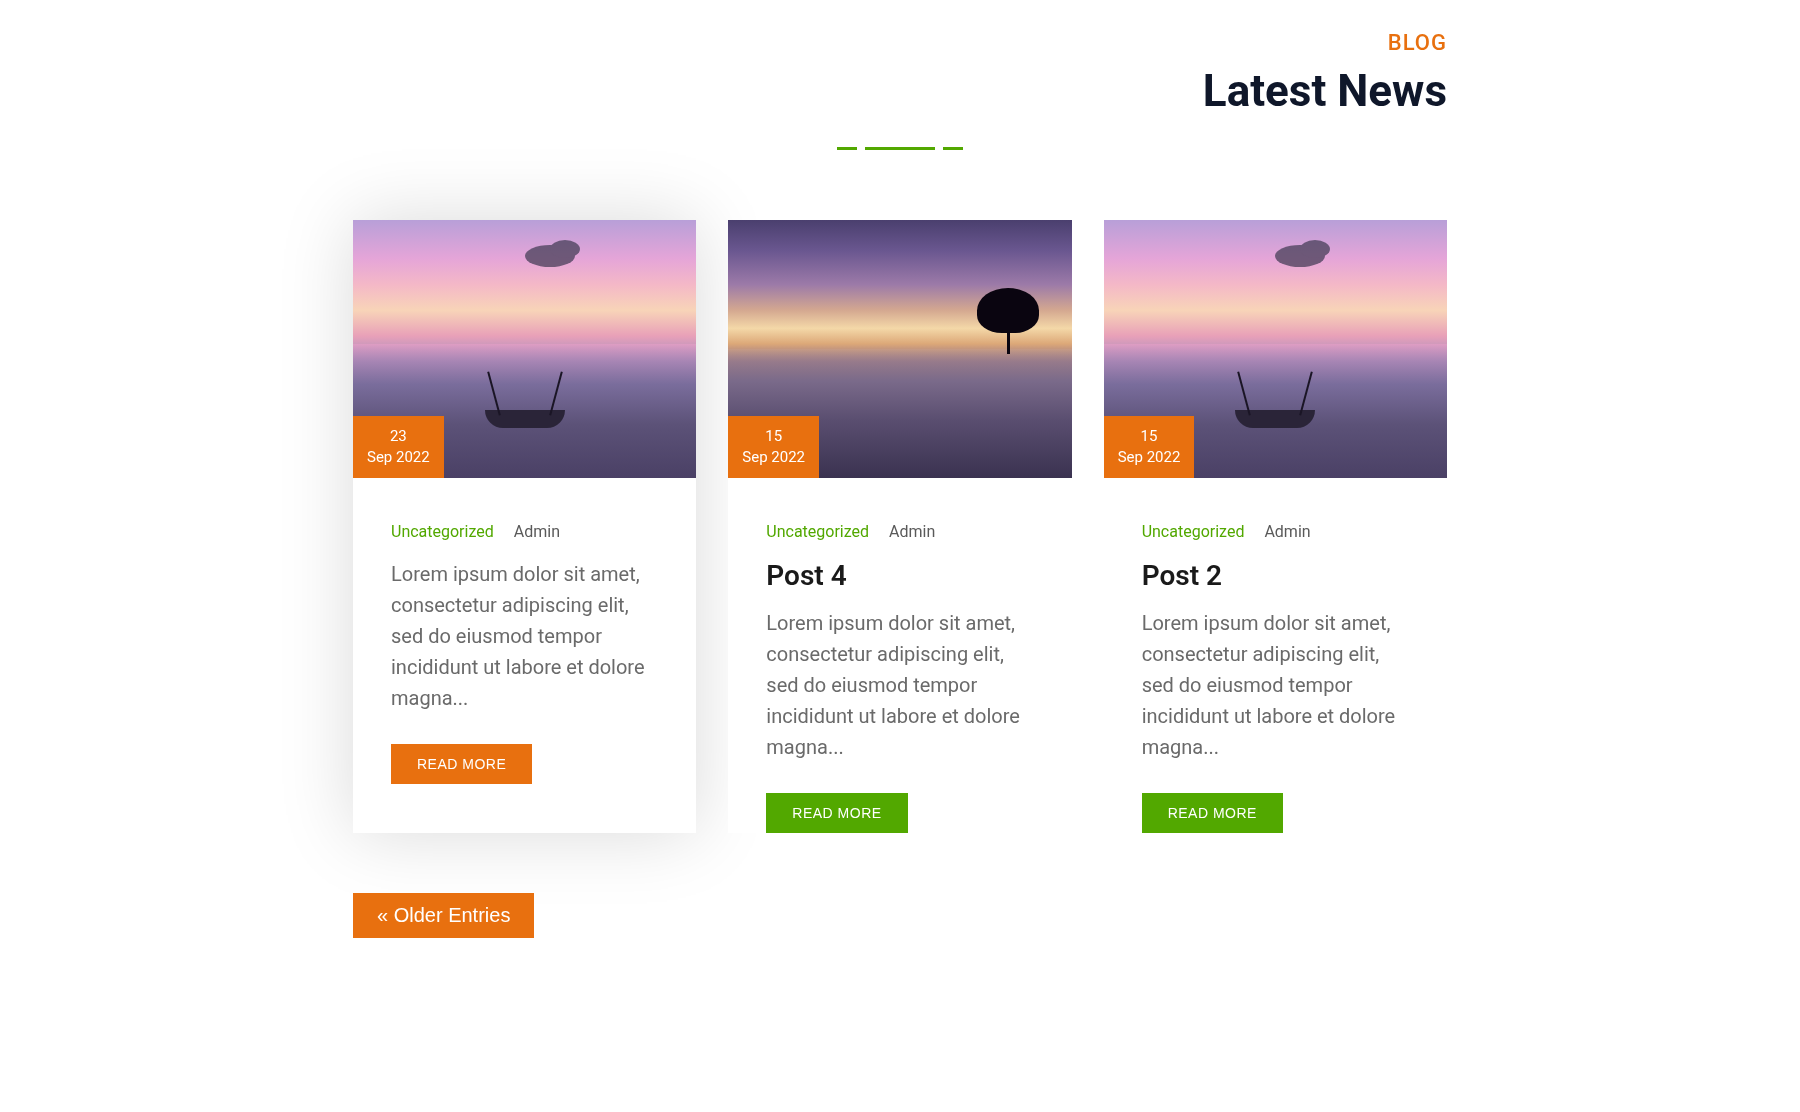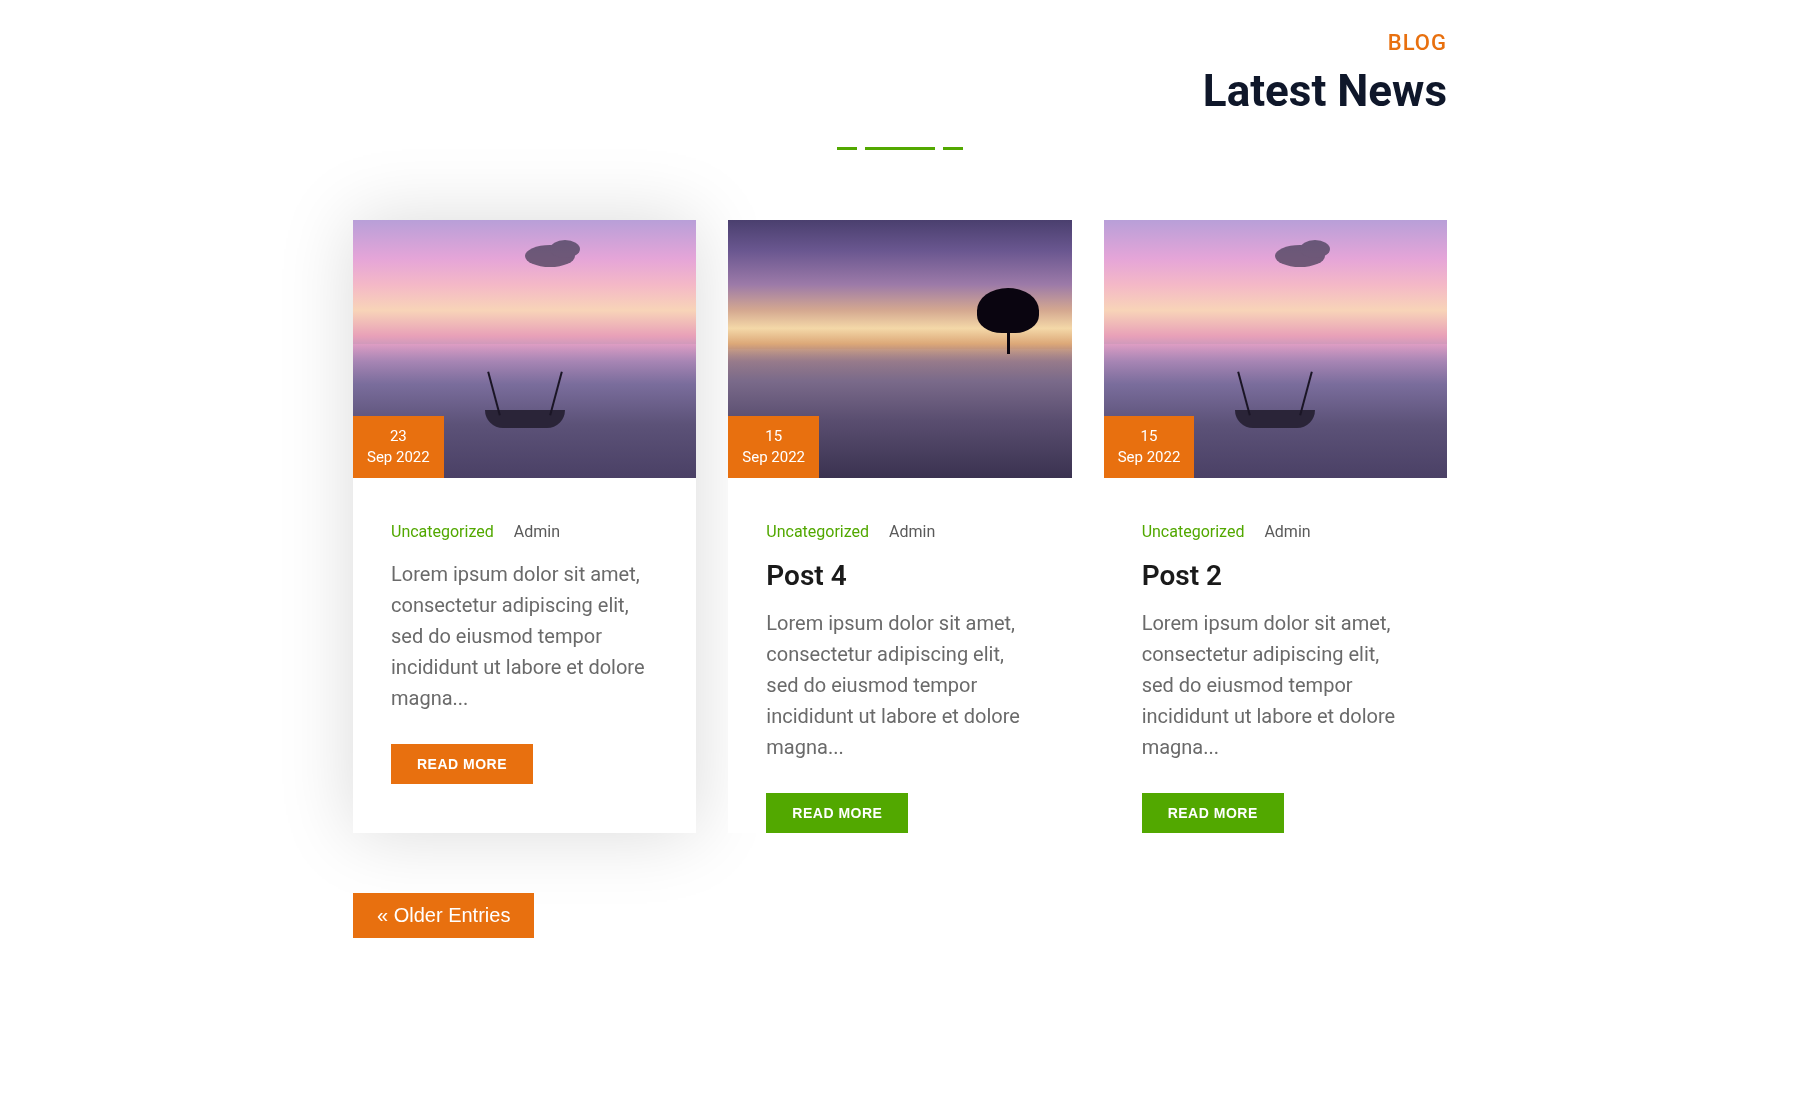--- a/index.html
+++ b/index.html
@@ -234,21 +234,21 @@
       font-size: 20px;
       line-height: 1.55;
       margin-bottom: 30px;
     }
     .read-more-btn {
       display: inline-block;
       background: #52a800;
       color: #fff;
       padding: 12px 26px;
       font-size: 14px;
-      font-weight: 700;
+      font-weight: 400;
       letter-spacing: 0.5px;
       text-decoration: none;
       border: none;
       cursor: pointer;
     }
     .post-card.hovered .read-more-btn {
       background: #e8700f;
     }
     .pagination {
       margin-top: 10px;

